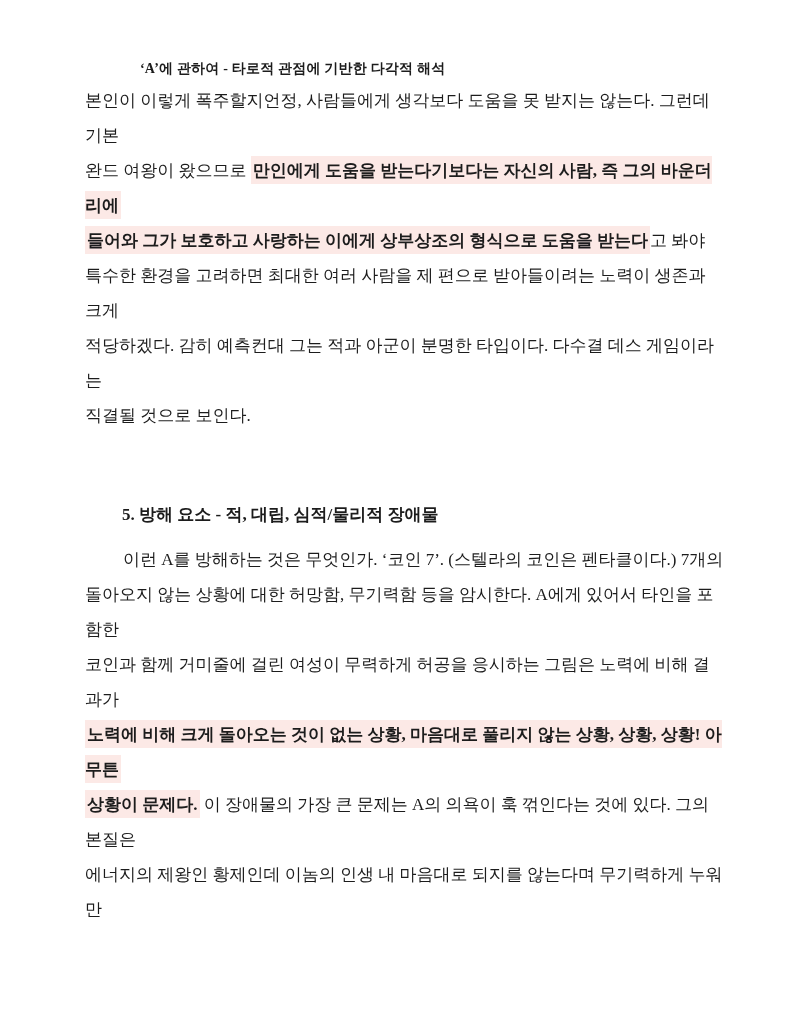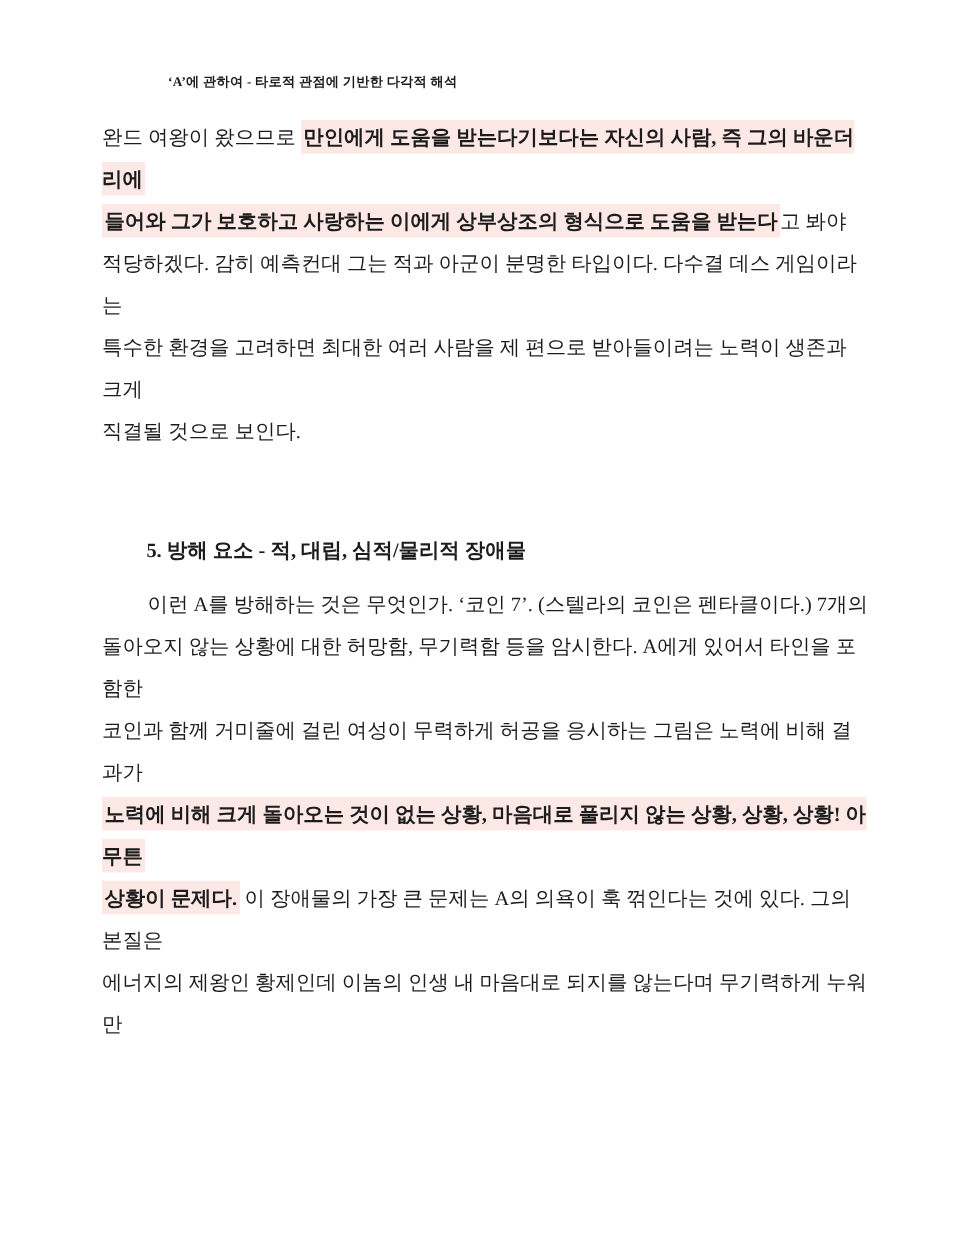--- a/index.html
+++ b/index.html
@@ -12,25 +12,25 @@
     width: 800px;
     height: 1036px;
     background: #ffffff;
     box-sizing: border-box;
     padding: 58px 75px 40px 85px;
     font-family: "Liberation Serif", "DejaVu Serif", serif;
     color: var(--text-color, #1c1c1c);
     overflow: hidden;
   }
   .doc-title {
-    font-size: 11px;
+    font-size: 14px;
     font-weight: bold;
     line-height: 22px;
     padding-left: 55px;
-    margin-bottom: 17px;
+    margin-bottom: 3px;
     letter-spacing: 0.2px;
   }
   .block.paragraph, .block.heading {
     font-size: 17px;
     line-height: 35px;
   }
   .block.heading {
     font-weight: bold;
     margin-top: 64px;
     margin-bottom: 10px;
@@ -50,24 +50,25 @@
     padding: 5px 2px 4px 2px;
   }
 </style>
 </head>
 <body>
 
 <div class="page">
   <div class="doc-title">‘A’에 관하여 - 타로적 관점에 기반한 다각적 해석</div>
   <div id="doc-body">
       <div class="block paragraph">
+        <div class="line"><span class="run">본인이 이렇게 폭주할지언정, 사람들에게 생각보다 도움을 못 받지는 않는다. 그런데 기본</span></div>
         <div class="line"><span class="run">완드 여왕이 왔으므로 </span><span class="run hl">만인에게 도움을 받는다기보다는 자신의 사람, 즉 그의 바운더리에</span></div>
         <div class="line"><span class="run hl">들어와 그가 보호하고 사랑하는 이에게 상부상조의 형식으로 도움을 받는다</span><span class="run">고 봐야</span></div>
+        <div class="line"><span class="run">특수한 환경을 고려하면 최대한 여러 사람을 제 편으로 받아들이려는 노력이 생존과 크게</span></div>
         <div class="line"><span class="run">적당하겠다. 감히 예측컨대 그는 적과 아군이 분명한 타입이다. 다수결 데스 게임이라는</span></div>
-        <div class="line"><span class="run">특수한 환경을 고려하면 최대한 여러 사람을 제 편으로 받아들이려는 노력이 생존과 크게</span></div>
         <div class="line"><span class="run">직결될 것으로 보인다.</span></div>
       </div>
       <div class="block heading">
         <div class="line"><span class="run">5. 방해 요소 - 적, 대립, 심적/물리적 장애물</span></div>
       </div>
       <div class="block paragraph">
         <div class="line" style="padding-left: 38px;"><span class="run">이런 A를 방해하는 것은 무엇인가. ‘코인 7’. (스텔라의 코인은 펜타클이다.) 7개의</span></div>
         <div class="line"><span class="run">돌아오지 않는 상황에 대한 허망함, 무기력함 등을 암시한다. A에게 있어서 타인을 포함한</span></div>
         <div class="line"><span class="run">코인과 함께 거미줄에 걸린 여성이 무력하게 허공을 응시하는 그림은 노력에 비해 결과가</span></div>
         <div class="line"><span class="run hl">노력에 비해 크게 돌아오는 것이 없는 상황, 마음대로 풀리지 않는 상황, 상황, 상황! 아무튼</span></div>

